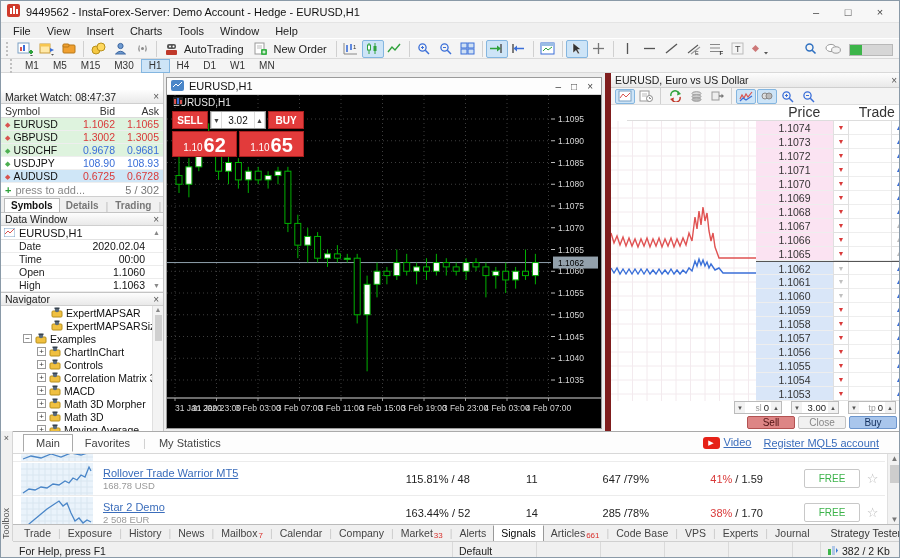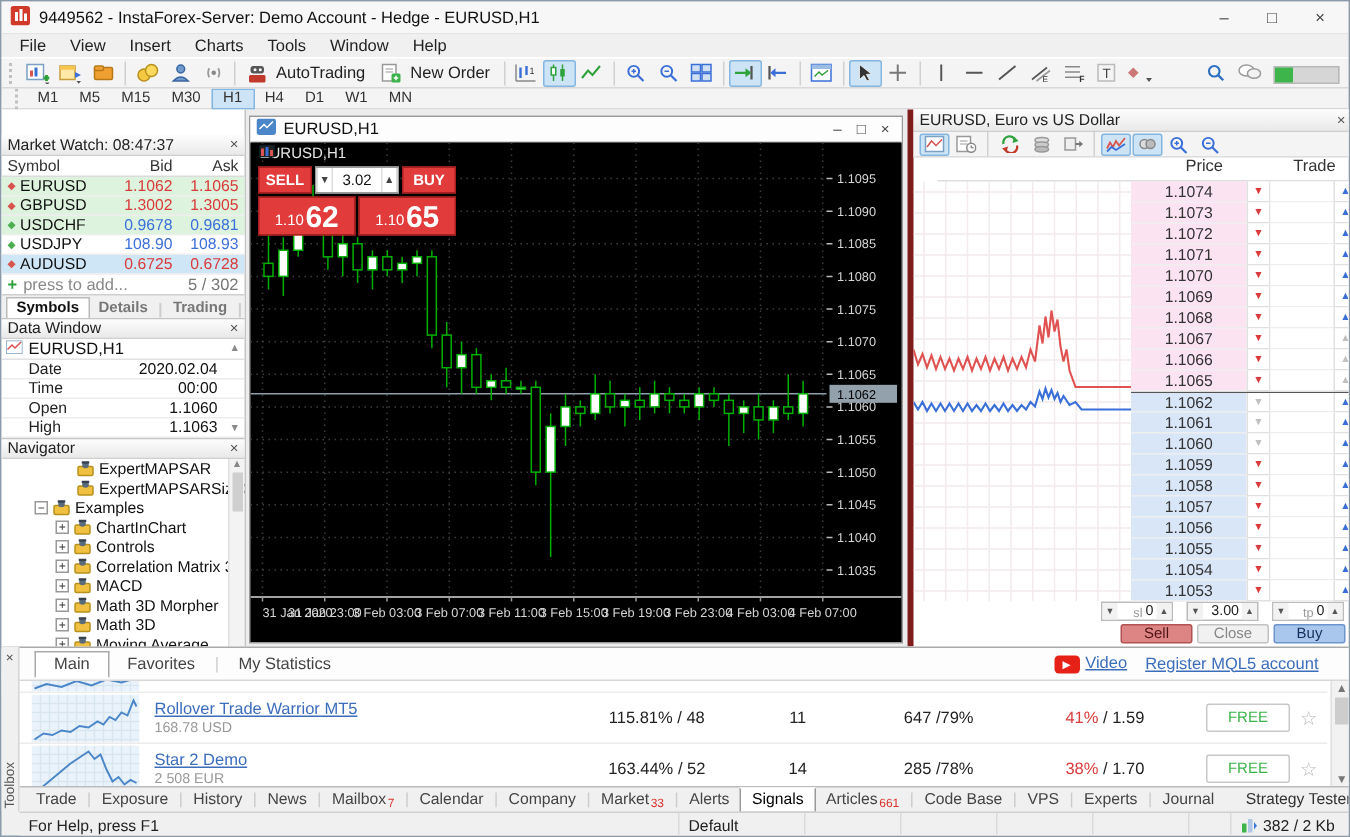--- a/index.html
+++ b/index.html
@@ -77,25 +77,25 @@
 .oc-btn{background:#e23b3b;border:1px solid #a81f1f;color:#fff;font-size:10px;font-weight:bold;display:flex;align-items:center;justify-content:center;}
 .oc-sell,.oc-buy{width:36px;}
 .oc-spin{flex:1;display:flex;background:#fff;border:1px solid #999;}
 .oc-spin .ar{width:11px;font-size:7px;color:#444;display:flex;align-items:center;justify-content:center;border-left:1px solid #ddd;border-right:1px solid #ddd;}
 .oc-spin .vl{flex:1;display:flex;align-items:center;justify-content:center;font-size:10px;color:#111;}
 .oc-r2{display:flex;gap:2px;margin-top:2px;height:26px;}
 .oc-px{flex:1;background:#e23b3b;border:1px solid #a81f1f;color:#fff;display:flex;align-items:flex-end;justify-content:center;gap:1px;padding-bottom:2px;}
 .oc-px .sm{font-size:10px;line-height:12px;}
 .oc-px .bg{font-size:20px;line-height:18px;font-weight:bold;}
 
-.dom{position:absolute;left:604px;top:72px;width:296px;height:358px;background:#fff;border-left:4px solid #7f1d1d;display:flex;flex-direction:column;}
+.dom{position:absolute;left:604px;top:72px;width:296px;height:358px;background:#fff;border-left:6px solid #7f1d1d;display:flex;flex-direction:column;}
 .dom-toolbar{height:17px;display:flex;align-items:center;background:#f4f4f4;border-bottom:1px solid #ddd;padding-left:4px;gap:1px;}
 .dom-ic{width:20px;height:15px;display:flex;align-items:center;justify-content:center;border:1px solid transparent;border-radius:2px;}
 .dom-ic.sel{background:#cde4f7;border-color:#84b6e0;}
-.dom-head{height:16px;display:flex;border-bottom:1px solid #ddd;color:#333;font-size:11px;align-items:flex-start;margin-left:16px;}
+.dom-head{height:16px;display:flex;border-bottom:1px solid #ddd;color:#333;font-size:14px;align-items:flex-end;margin-left:16px;}
 .dom-head .hp{width:77px;margin-left:145px;text-align:center;}
 .dom-head .ht{width:58px;margin-left:16px;text-align:center;}
 .dom-body{flex:1;position:relative;}
 .dom-body svg{position:absolute;left:0;top:0;}
 .dom-rows{position:absolute;left:145px;top:0;width:151px;}
 .dom-row{display:flex;height:14px;font-size:10.5px;}
 .dom-row.sep{border-top:1px solid #555;}
 .dp{width:77px;text-align:center;line-height:14px;color:#333;border-bottom:1px solid #eee;}
 .dp.ask{background:#fbe3f2;}.dp.bid{background:#d9e6f8;}
 .dchev{width:16px;background:#fff;border:1px solid #e0e0e0;border-top:none;font-size:7px;text-align:center;line-height:13px;}

